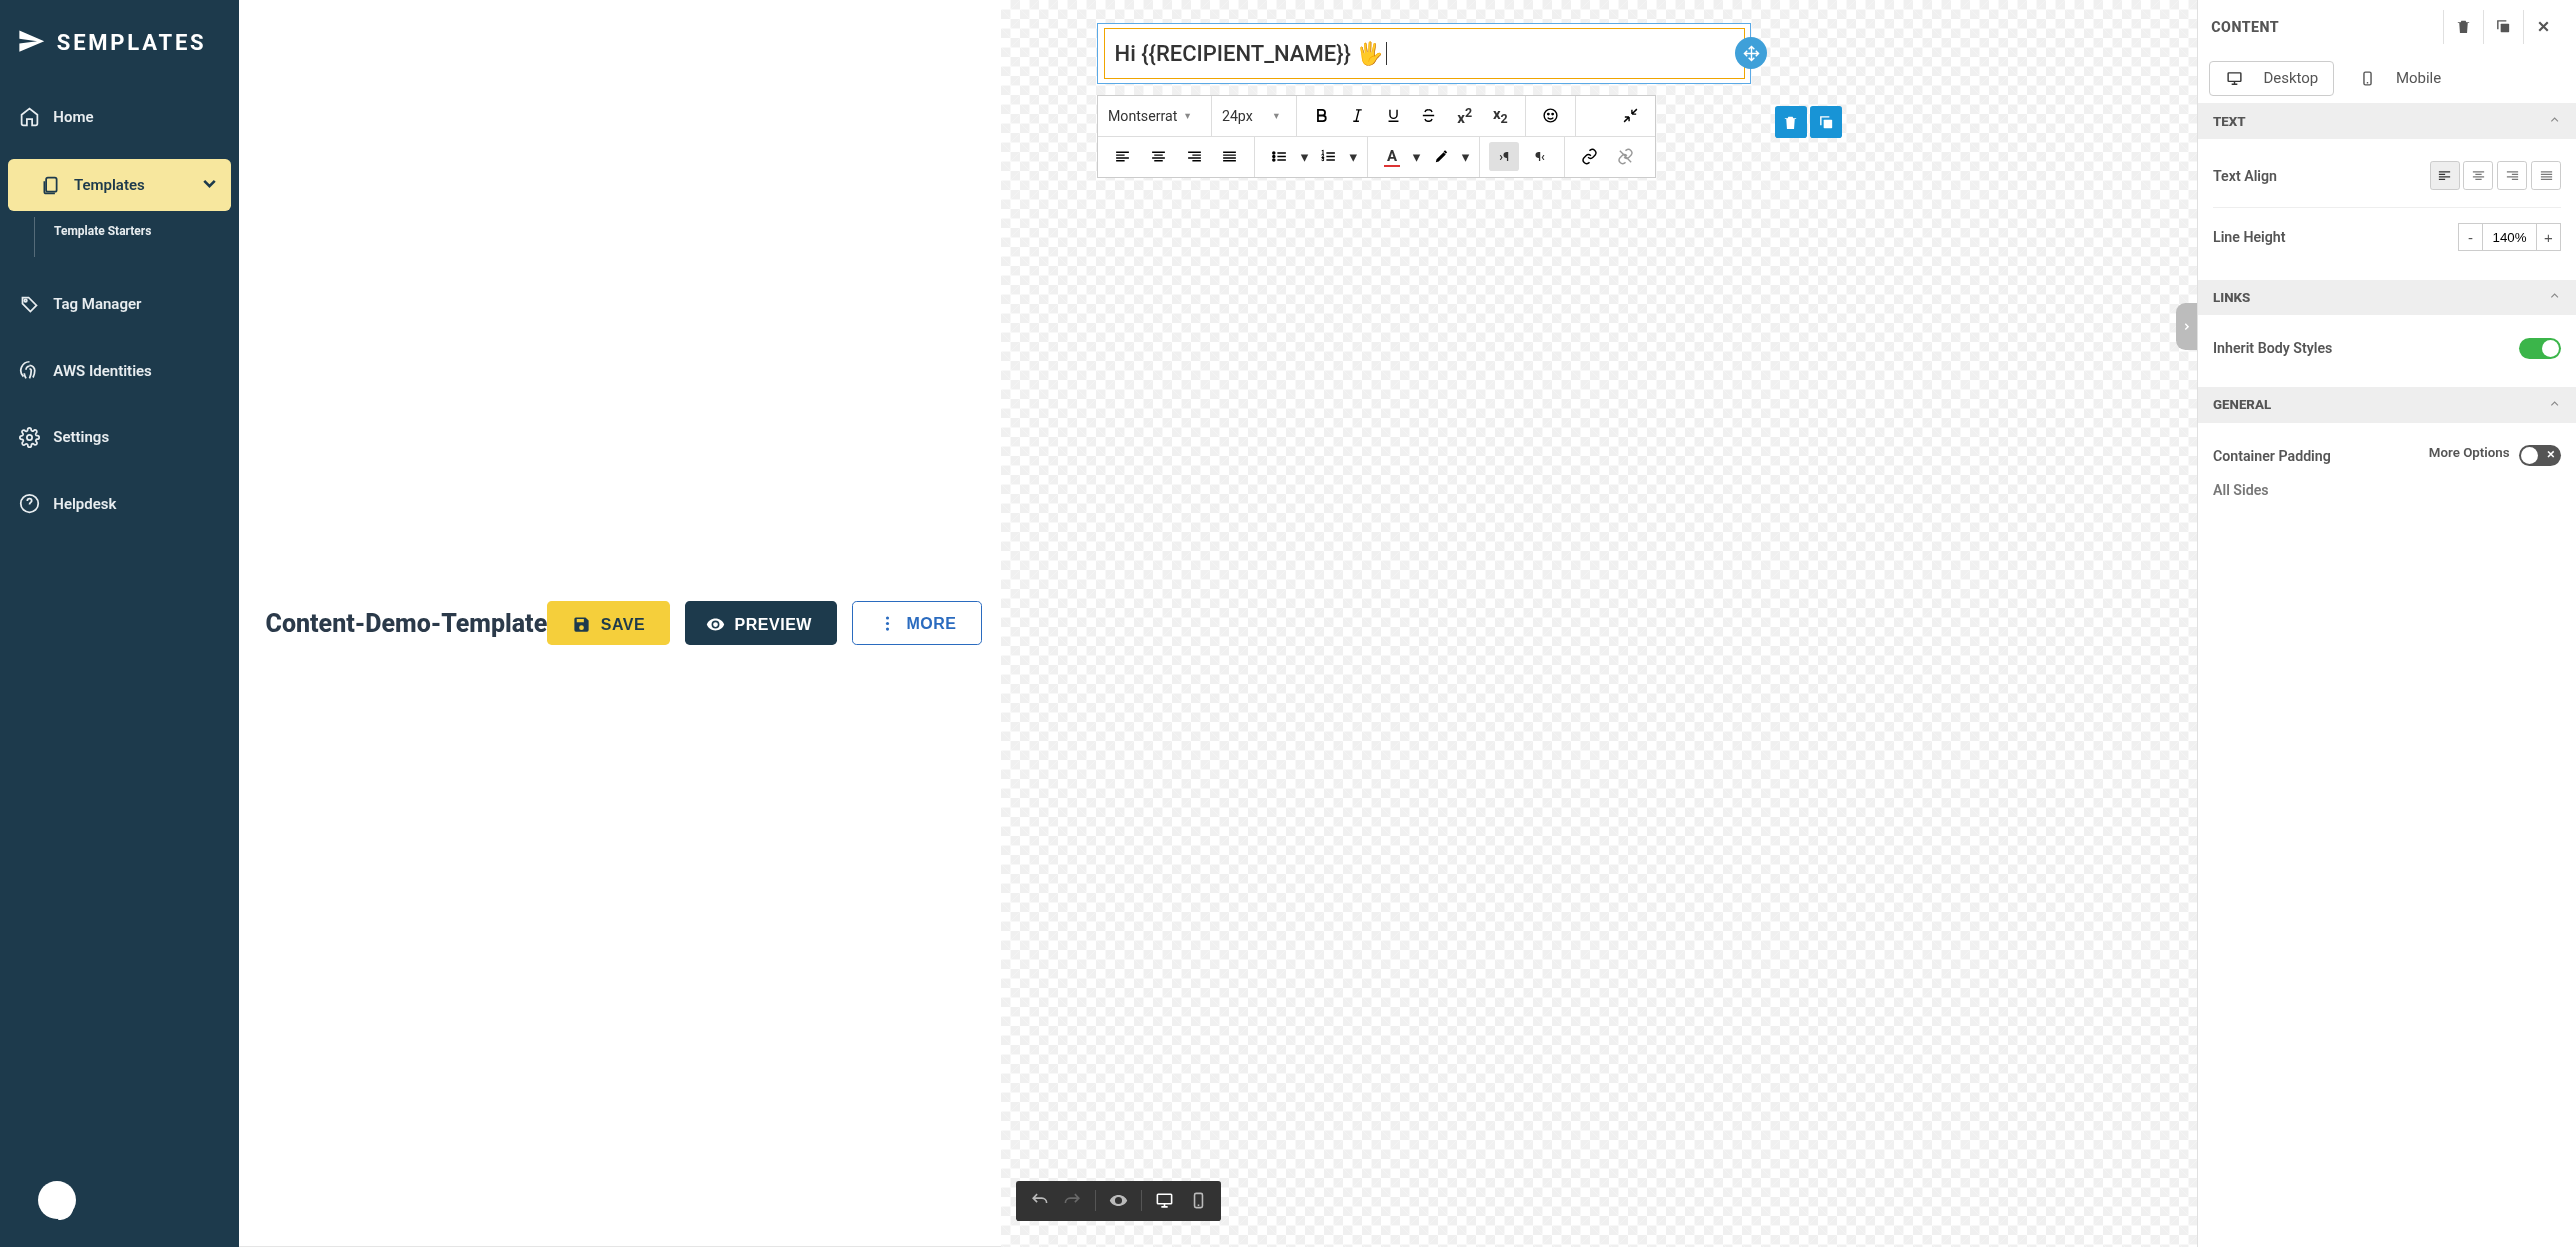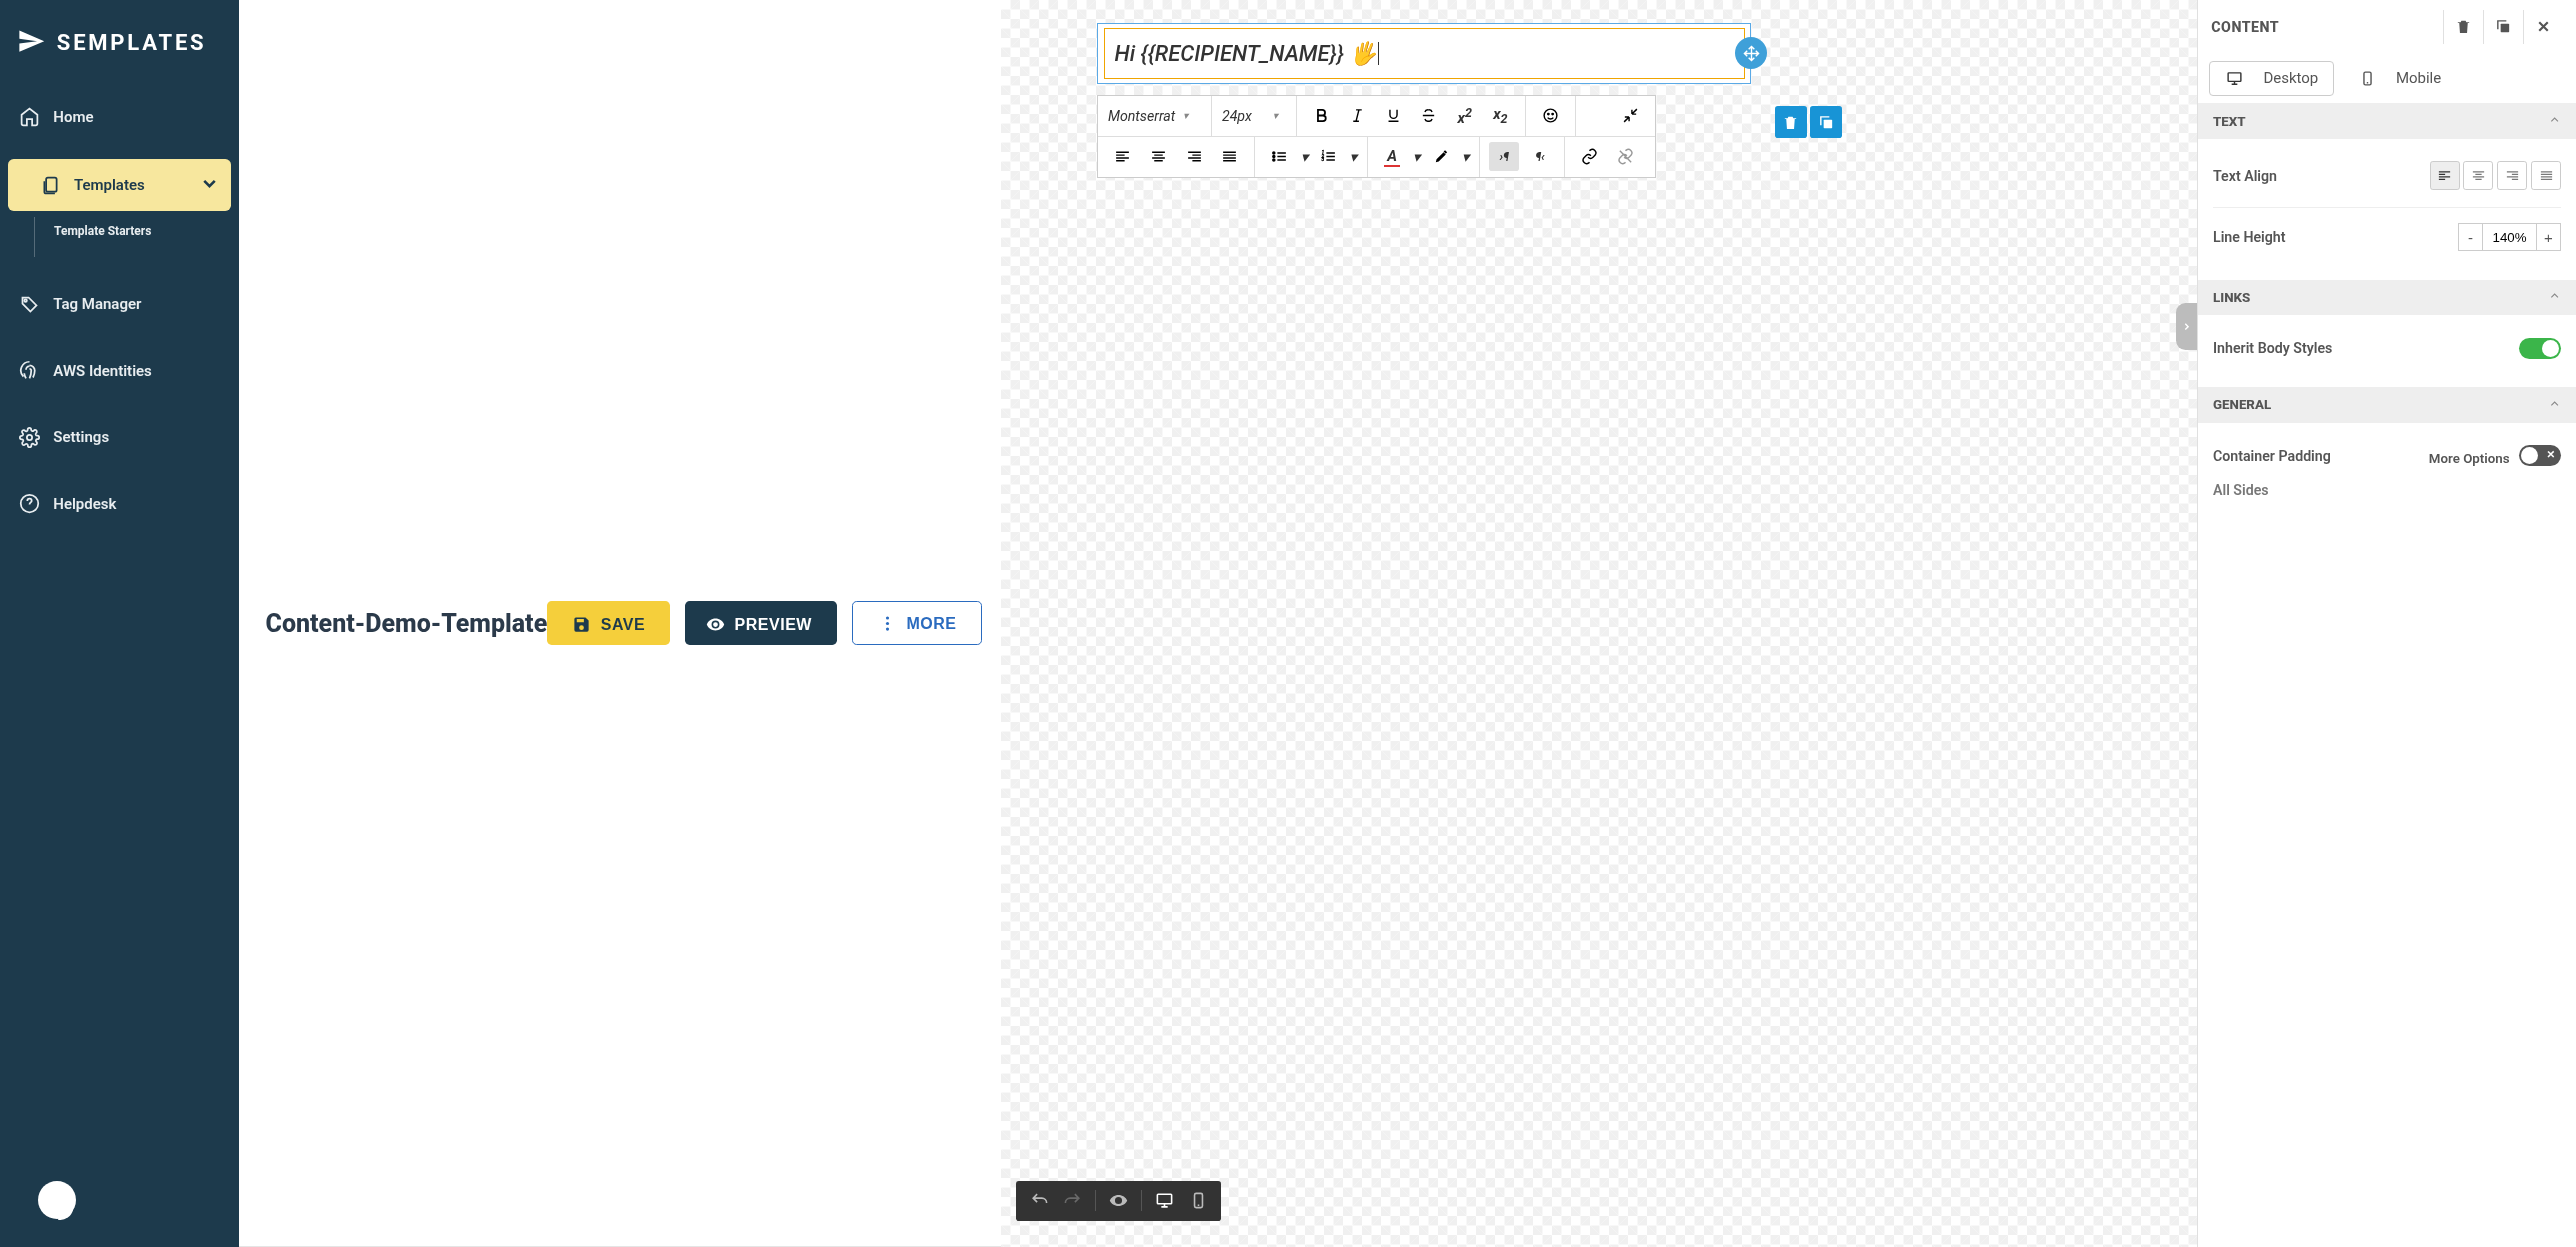--- a/index.html
+++ b/index.html
@@ -26,21 +26,21 @@
 .page-title { font-size: 25px; font-weight: 800; color: #2b3a4a; }
 .topbar-actions { margin-left: auto; display: flex; gap: 15px; }
 .btn { display: inline-flex; align-items: flex-end; gap: 9.5px; padding: 11.4px 25px; border-radius: 4.7px; font-size: 16px; font-weight: 800; cursor: pointer; border: none; letter-spacing: 0.5px; }
 .btn svg { width: 19px; height: 19px; }
 .btn-save { background: #f5cf3b; color: #1d3a4c; }
 .btn-preview { background: #1d3a4c; color: #fff; padding-left: 21px; }
 .btn-more { background: #fff; color: #2a6bbf; border: 1.9px solid #2a6bbf; }
 
 
 .workspace { flex: 1; display: flex; overflow: hidden; position: relative; }
-.canvas-wrap { flex: 1; position: relative; background-image: linear-gradient(45deg,#f0f0f0 25%,transparent 25%),linear-gradient(-45deg,#f0f0f0 25%,transparent 25%),linear-gradient(45deg,transparent 75%,#f0f0f0 75%),linear-gradient(-45deg,transparent 75%,#f0f0f0 75%); background-size: 19px 19px; background-position: 0 0,0 9.5px,9.5px -9.5px,-9.5px 0; padding: 23px 30px; overflow: auto; font-style: italic; }
+.canvas-wrap { flex: 1; position: relative; background-image: linear-gradient(45deg,#f0f0f0 25%,transparent 25%),linear-gradient(-45deg,#f0f0f0 25%,transparent 25%),linear-gradient(45deg,transparent 75%,#f0f0f0 75%),linear-gradient(-45deg,transparent 75%,#f0f0f0 75%); background-size: 19px 19px; background-position: 0 0,0 9.5px,9.5px -9.5px,-9.5px 0; padding: 23px 30px; overflow: auto; }
 
 .block { position: relative; border: 1.9px solid #5aa9e6; background: #fff; }
 .block-inner { border: 1.9px solid #f0a500; margin: 3.8px 5.7px; padding: 5.7px 9.5px; font-size: 22px; font-weight: 500; min-height: 51px; display: flex; align-items: center; }
 .move-handle { position: absolute; right: -17px; top: 50%; transform: translateY(-50%); width: 32px; height: 32px; border-radius: 50%; background: #3fa0d9; color: #fff; display: flex; align-items: center; justify-content: center; cursor: move; }
 .move-handle svg { width: 17px; height: 17px; }
 
 .block-actions { position: absolute; right: -91px; top: 83px; display: flex; gap: 3.8px; }
 .block-actions .ab { width: 32px; height: 32px; background: #1894d6; color: #fff; display: flex; align-items: center; justify-content: center; border-radius: 2.8px; cursor: pointer; }
 .block-actions .ab svg { width: 17px; height: 17px; }
 
@@ -503,21 +503,21 @@
 
       <div class="section-head">
         <span>GENERAL</span>
         <span class="chev"><svg width="13.3" height="13.3" viewBox="0 0 24 24" fill="none" stroke="currentColor" stroke-width="2">
               <path d="M6 15l6-6 6 6"></path>
             </svg></span>
       </div>
       <div class="section-body">
         <div class="prop-row" style="border-bottom:none; padding-bottom:5.7px;">
           <div class="prop-label">Container Padding</div>
-          <div style="display:flex;align-items:flex-end;padding-left:40px;">
+          <div style="display:flex;align-items:flex-start;padding-left:40px;">
             <span class="more-options">More Options</span>
             <div class="toggle off">
                 <div class="knob"></div>
                 <span class="x">✕</span>
               </div>
           </div>
         </div>
         <div class="sub-label">All Sides</div>
       </div>
     </div>

